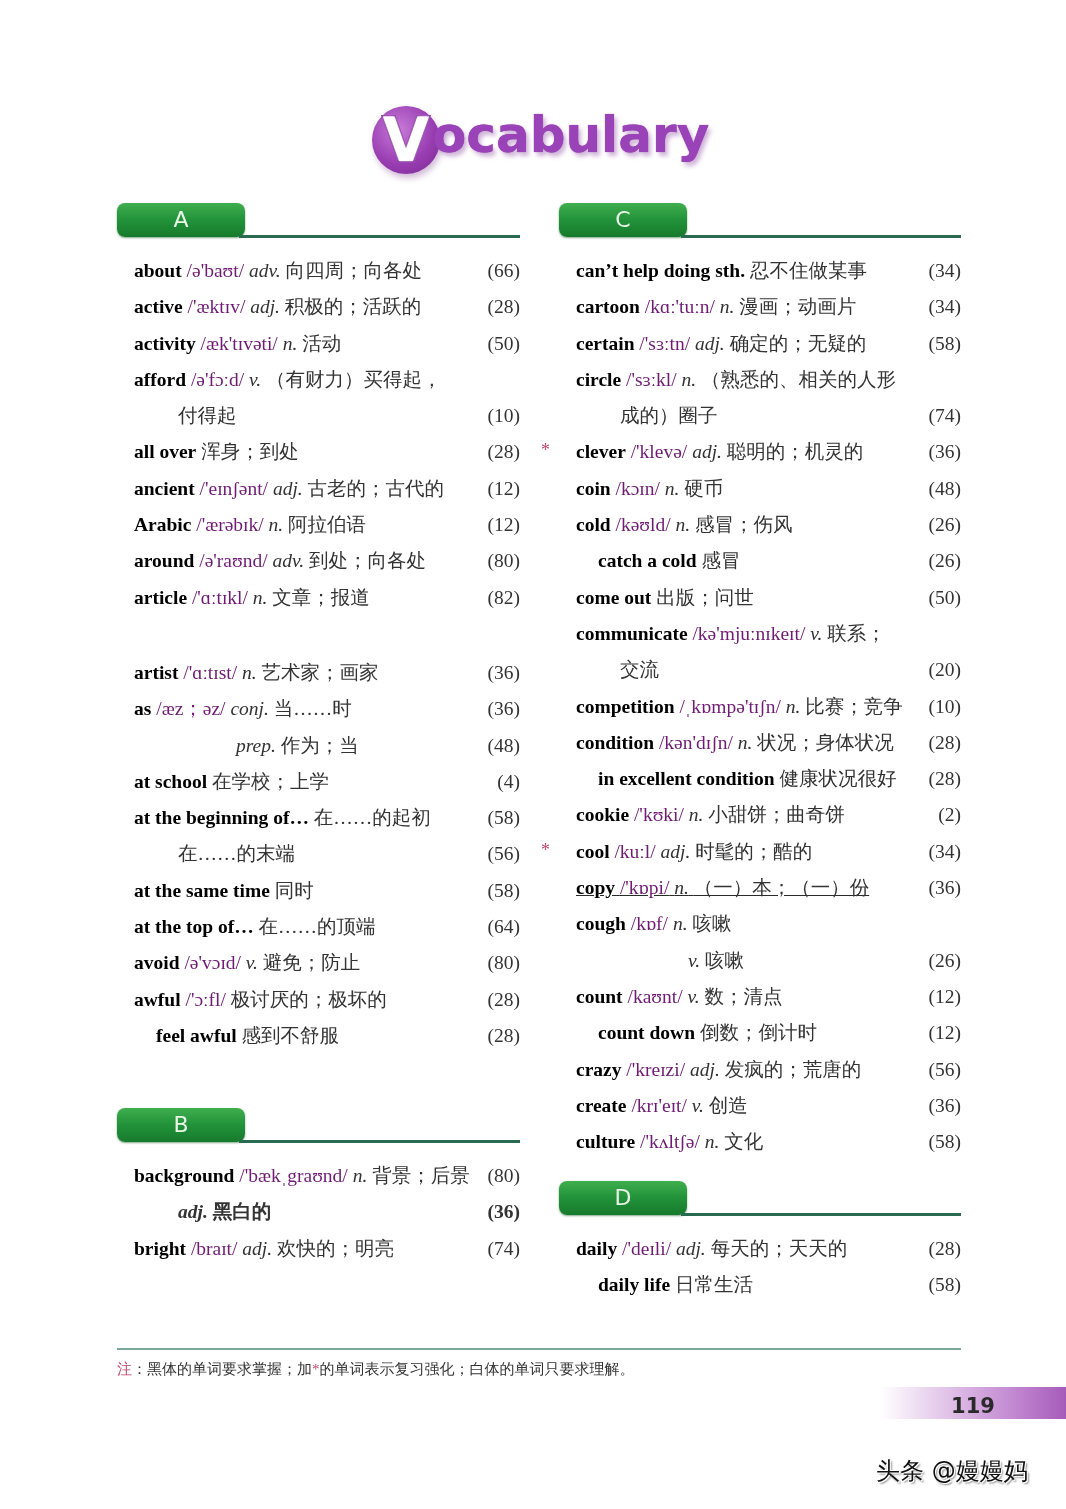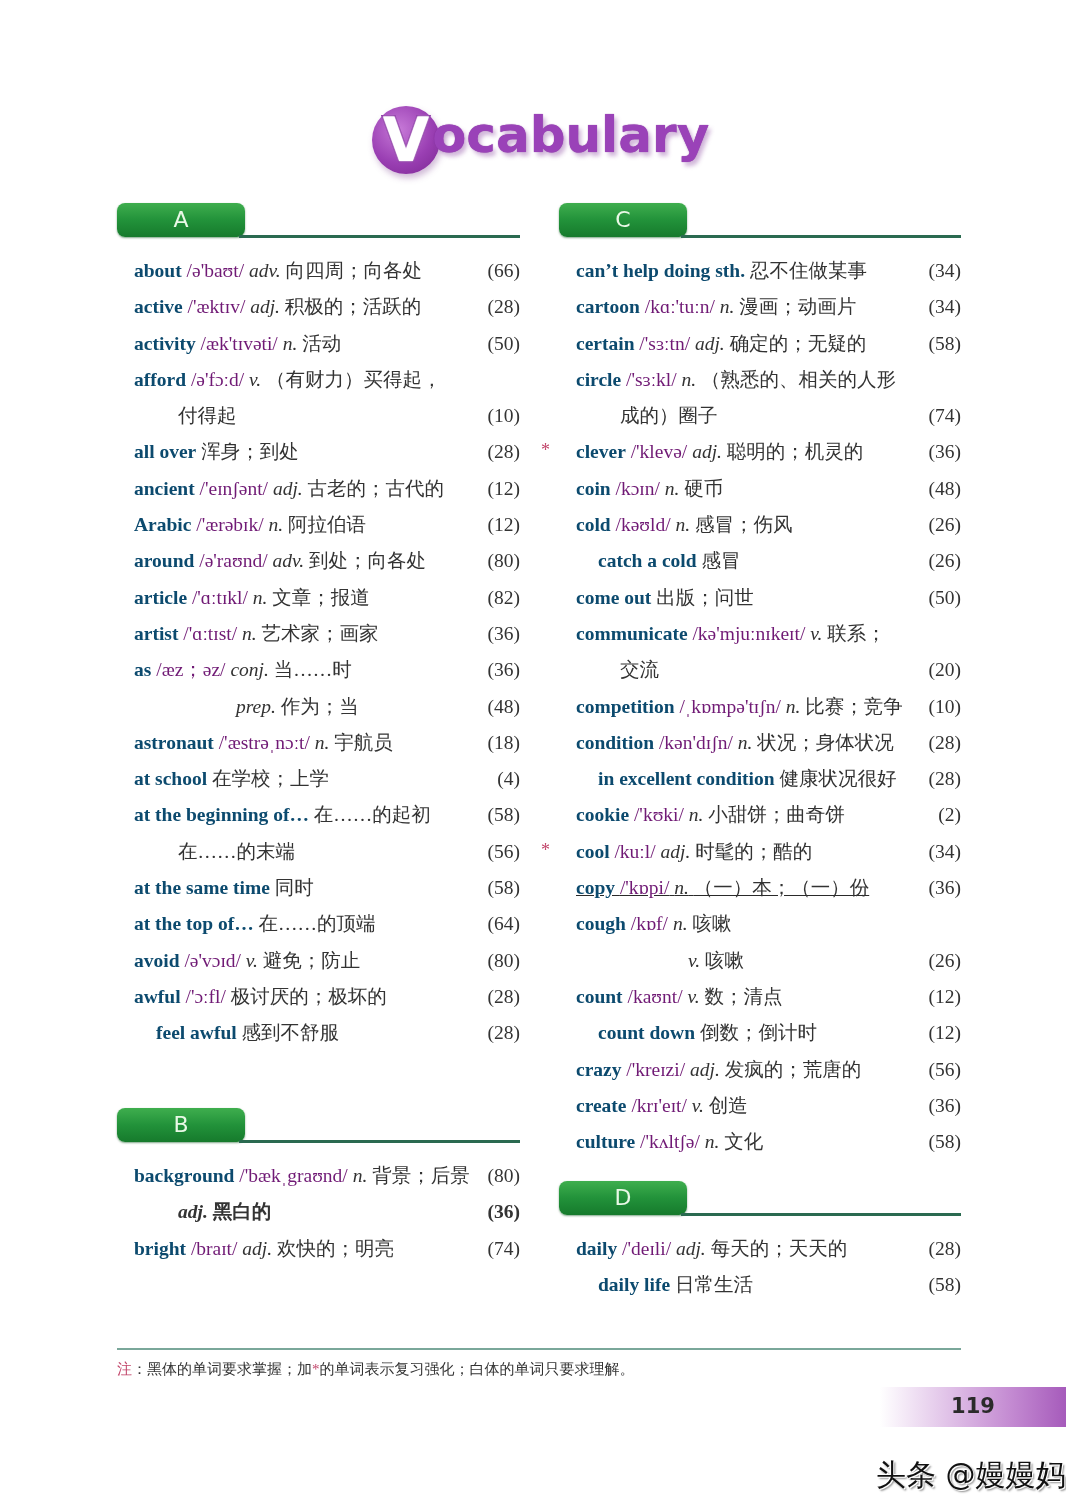--- a/index.html
+++ b/index.html
@@ -40,42 +40,42 @@
   .sec-tab span {
     position:absolute; left:0; top:0; width:128px; height:34px; line-height:34px; text-align:center;
     font-family:"DejaVu Sans",sans-serif; font-size:22px; color:#e9f8e6;
   }
   .sec-line { position:absolute; left:122px; right:0; top:32px; height:3px; background:#2a6a50; }
 
   .entries { position:relative; margin-top:12px; }
   .row {
     position:relative; height:36.3px; line-height:36.3px; font-size:19.5px; white-space:nowrap;
   }
-  .row .w { font-weight:bold; color:#0c4a6e; }
+  .row .w { font-weight:bold; color:#000000; }
   .row .ph { color:#701a75; }
   .row .pos { font-style:italic; color:#333; }
   .row .cn { color:#333; }
   .row .pg { position:absolute; right:0; top:0; color:#333; }
   .star { position:absolute; left:-18px; top:-2px; color:#c2456a; font-size:18px; }
 
   .footer-line { position:absolute; left:117px; top:1348px; width:844px; height:2px; background:#7aa79a; }
   .note { position:absolute; left:117px; top:1360px; font-size:15px; color:#333; }
   .note .red { color:#c2456a; }
 
   .page-bar {
-    position:absolute; left:880px; top:1387px; width:186px; height:40px;
+    position:absolute; left:880px; top:1387px; width:186px; height:32px;
     background:linear-gradient(to right, #ffffff 0%, #e6cdec 30%, #c48bd2 70%, #a65bbb 100%);
   }
   .page-bar span {
     position:absolute; left:0; right:0; top:0; height:38px; line-height:38px; text-align:center;
     font-family:"DejaVu Sans",sans-serif; font-weight:bold; font-size:21px; color:#2a2a2a;
   }
   .watermark {
     position:absolute; left:876px; top:1455px; font-family:"DejaVu Sans",sans-serif;
-    font-size:30px; color:#111; text-shadow:1px 1px 0 #fff, -1px -1px 0 #fff, 2px 2px 2px #888;
+    font-size:24px; color:#111; text-shadow:1px 1px 0 #fff, -1px -1px 0 #fff, 2px 2px 2px #888;
   }
 </style>
 </head>
 <body>
 
 <div class="title-wrap">
   <div class="title-v">
       <span>V</span>
     </div>
   <div class="title-rest">ocabulary</div>
@@ -92,24 +92,23 @@
       <div class="row" style="padding-left: 17px;"><span class="w">about</span> <span class="ph">/ə'baʊt/</span> <span class="pos">adv.</span> <span class="cn">向四周；向各处</span><span class="pg">(66)</span></div>
       <div class="row" style="padding-left: 17px;"><span class="w">active</span> <span class="ph">/'æktɪv/</span> <span class="pos">adj.</span> <span class="cn">积极的；活跃的</span><span class="pg">(28)</span></div>
       <div class="row" style="padding-left: 17px;"><span class="w">activity</span> <span class="ph">/æk'tɪvəti/</span> <span class="pos">n.</span> <span class="cn">活动</span><span class="pg">(50)</span></div>
       <div class="row" style="padding-left: 17px;"><span class="w">afford</span> <span class="ph">/ə'fɔːd/</span> <span class="pos">v.</span> <span class="cn">（有财力）买得起，</span></div>
       <div class="row" style="padding-left: 61px;"><span class="cn">付得起</span><span class="pg">(10)</span></div>
       <div class="row" style="padding-left: 17px;"><span class="w">all over</span> <span class="cn">浑身；到处</span><span class="pg">(28)</span></div>
       <div class="row" style="padding-left: 17px;"><span class="w">ancient</span> <span class="ph">/'eɪnʃənt/</span> <span class="pos">adj.</span> <span class="cn">古老的；古代的</span><span class="pg">(12)</span></div>
       <div class="row" style="padding-left: 17px;"><span class="w">Arabic</span> <span class="ph">/'ærəbɪk/</span> <span class="pos">n.</span> <span class="cn">阿拉伯语</span><span class="pg">(12)</span></div>
       <div class="row" style="padding-left: 17px;"><span class="w">around</span> <span class="ph">/ə'raʊnd/</span> <span class="pos">adv.</span> <span class="cn">到处；向各处</span><span class="pg">(80)</span></div>
       <div class="row" style="padding-left: 17px;"><span class="w">article</span> <span class="ph">/'ɑːtɪkl/</span> <span class="pos">n.</span> <span class="cn">文章；报道</span><span class="pg">(82)</span></div>
-      <div class="row" style="padding-left: 17px;"><span class="w">artist</span> <span class="ph">/'ɑːtɪst/</span> <span class="pos">n.</span> <span class="cn">艺术家；画家</span><span class="pg">(36)</span></div>
+      <div class="row" style="padding-left: 17px; margin-top: 39px;"><span class="w">artist</span> <span class="ph">/'ɑːtɪst/</span> <span class="pos">n.</span> <span class="cn">艺术家；画家</span><span class="pg">(36)</span></div>
       <div class="row" style="padding-left: 17px;"><span class="w">as</span> <span class="ph">/æz；əz/</span> <span class="pos">conj.</span> <span class="cn">当……时</span><span class="pg">(36)</span></div>
       <div class="row" style="padding-left: 119px;"><span class="pos">prep.</span> <span class="cn">作为；当</span><span class="pg">(48)</span></div>
-      <div class="row" style="padding-left: 17px;"><span class="w">astronaut</span> <span class="ph">/'æstrəˌnɔːt/</span> <span class="pos">n.</span> <span class="cn">宇航员</span><span class="pg">(18)</span></div>
       <div class="row" style="padding-left: 17px;"><span class="w">at school</span> <span class="cn">在学校；上学</span><span class="pg">(4)</span></div>
       <div class="row" style="padding-left: 17px;"><span class="w">at the beginning of…</span> <span class="cn">在……的起初</span><span class="pg">(58)</span></div>
       <div class="row" style="padding-left: 61px;"><span class="cn">在……的末端</span><span class="pg">(56)</span></div>
       <div class="row" style="padding-left: 17px;"><span class="w">at the same time</span> <span class="cn">同时</span><span class="pg">(58)</span></div>
       <div class="row" style="padding-left: 17px;"><span class="w">at the top of…</span> <span class="cn">在……的顶端</span><span class="pg">(64)</span></div>
       <div class="row" style="padding-left: 17px;"><span class="w">avoid</span> <span class="ph">/ə'vɔɪd/</span> <span class="pos">v.</span> <span class="cn">避免；防止</span><span class="pg">(80)</span></div>
       <div class="row" style="padding-left: 17px;"><span class="w">awful</span> <span class="ph">/'ɔːfl/</span> <span class="cn">极讨厌的；极坏的</span><span class="pg">(28)</span></div>
       <div class="row" style="padding-left: 39px;"><span class="w">feel awful</span> <span class="cn">感到不舒服</span><span class="pg">(28)</span></div>
     </div>
 </div>

